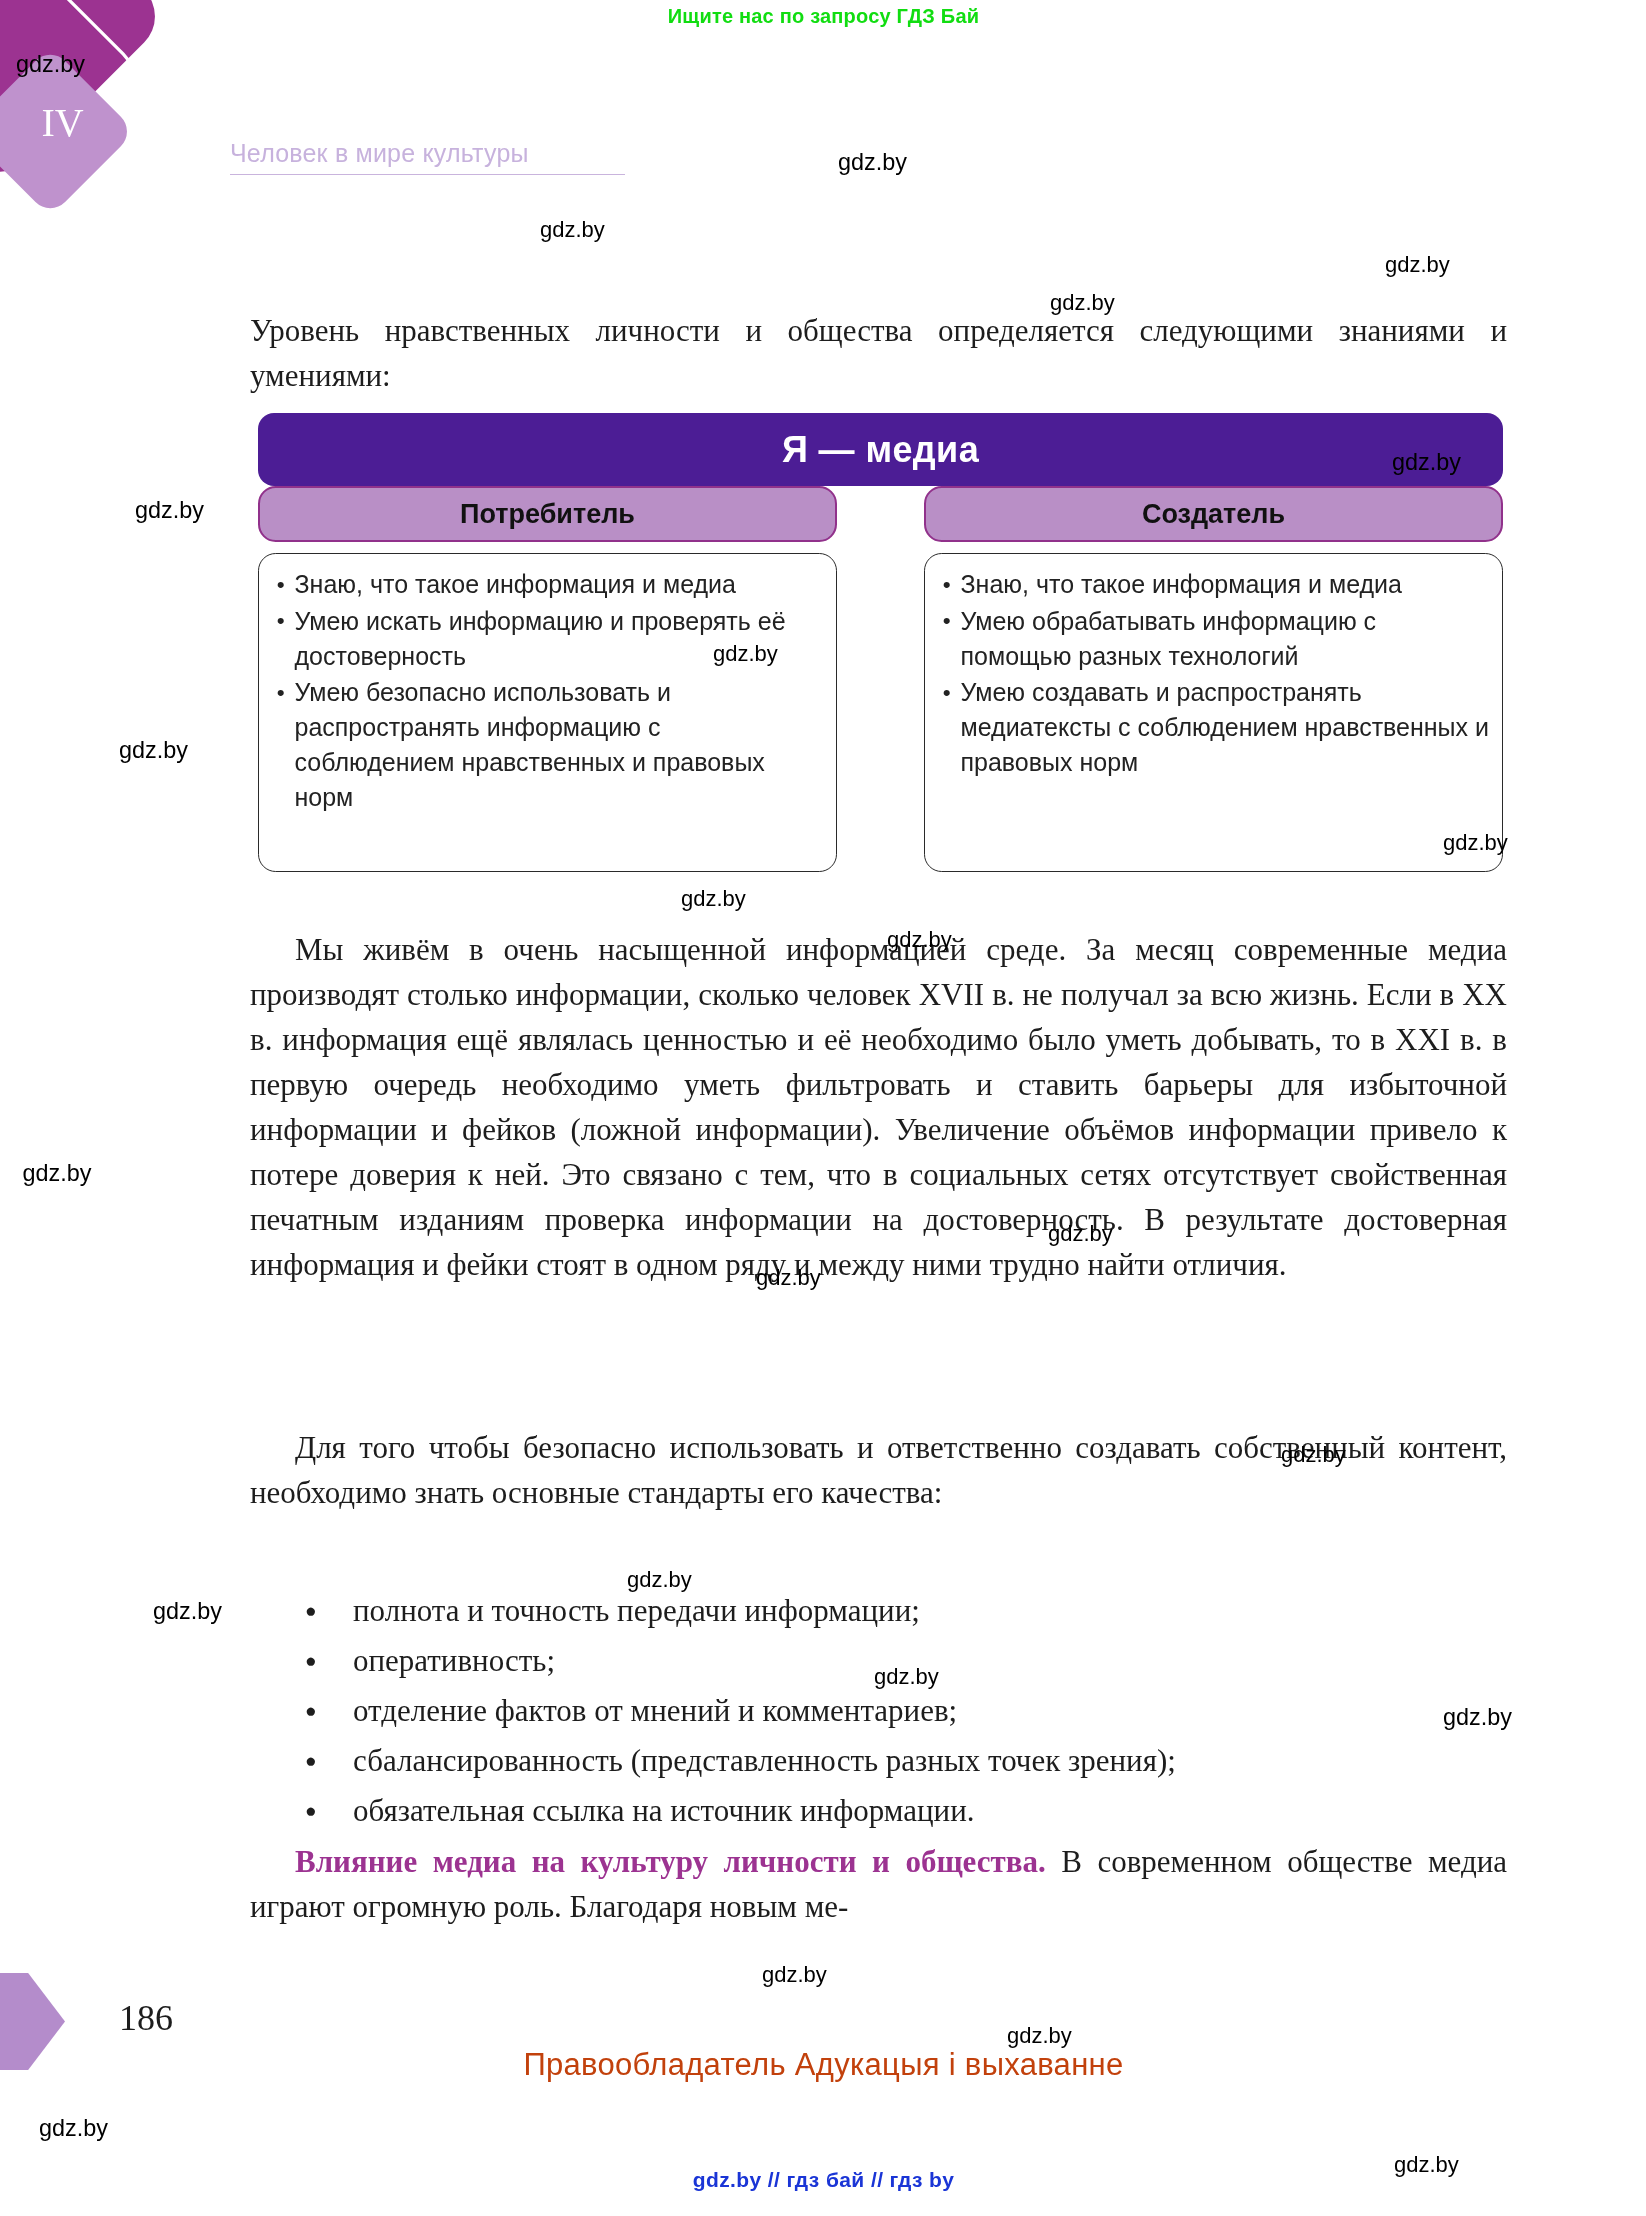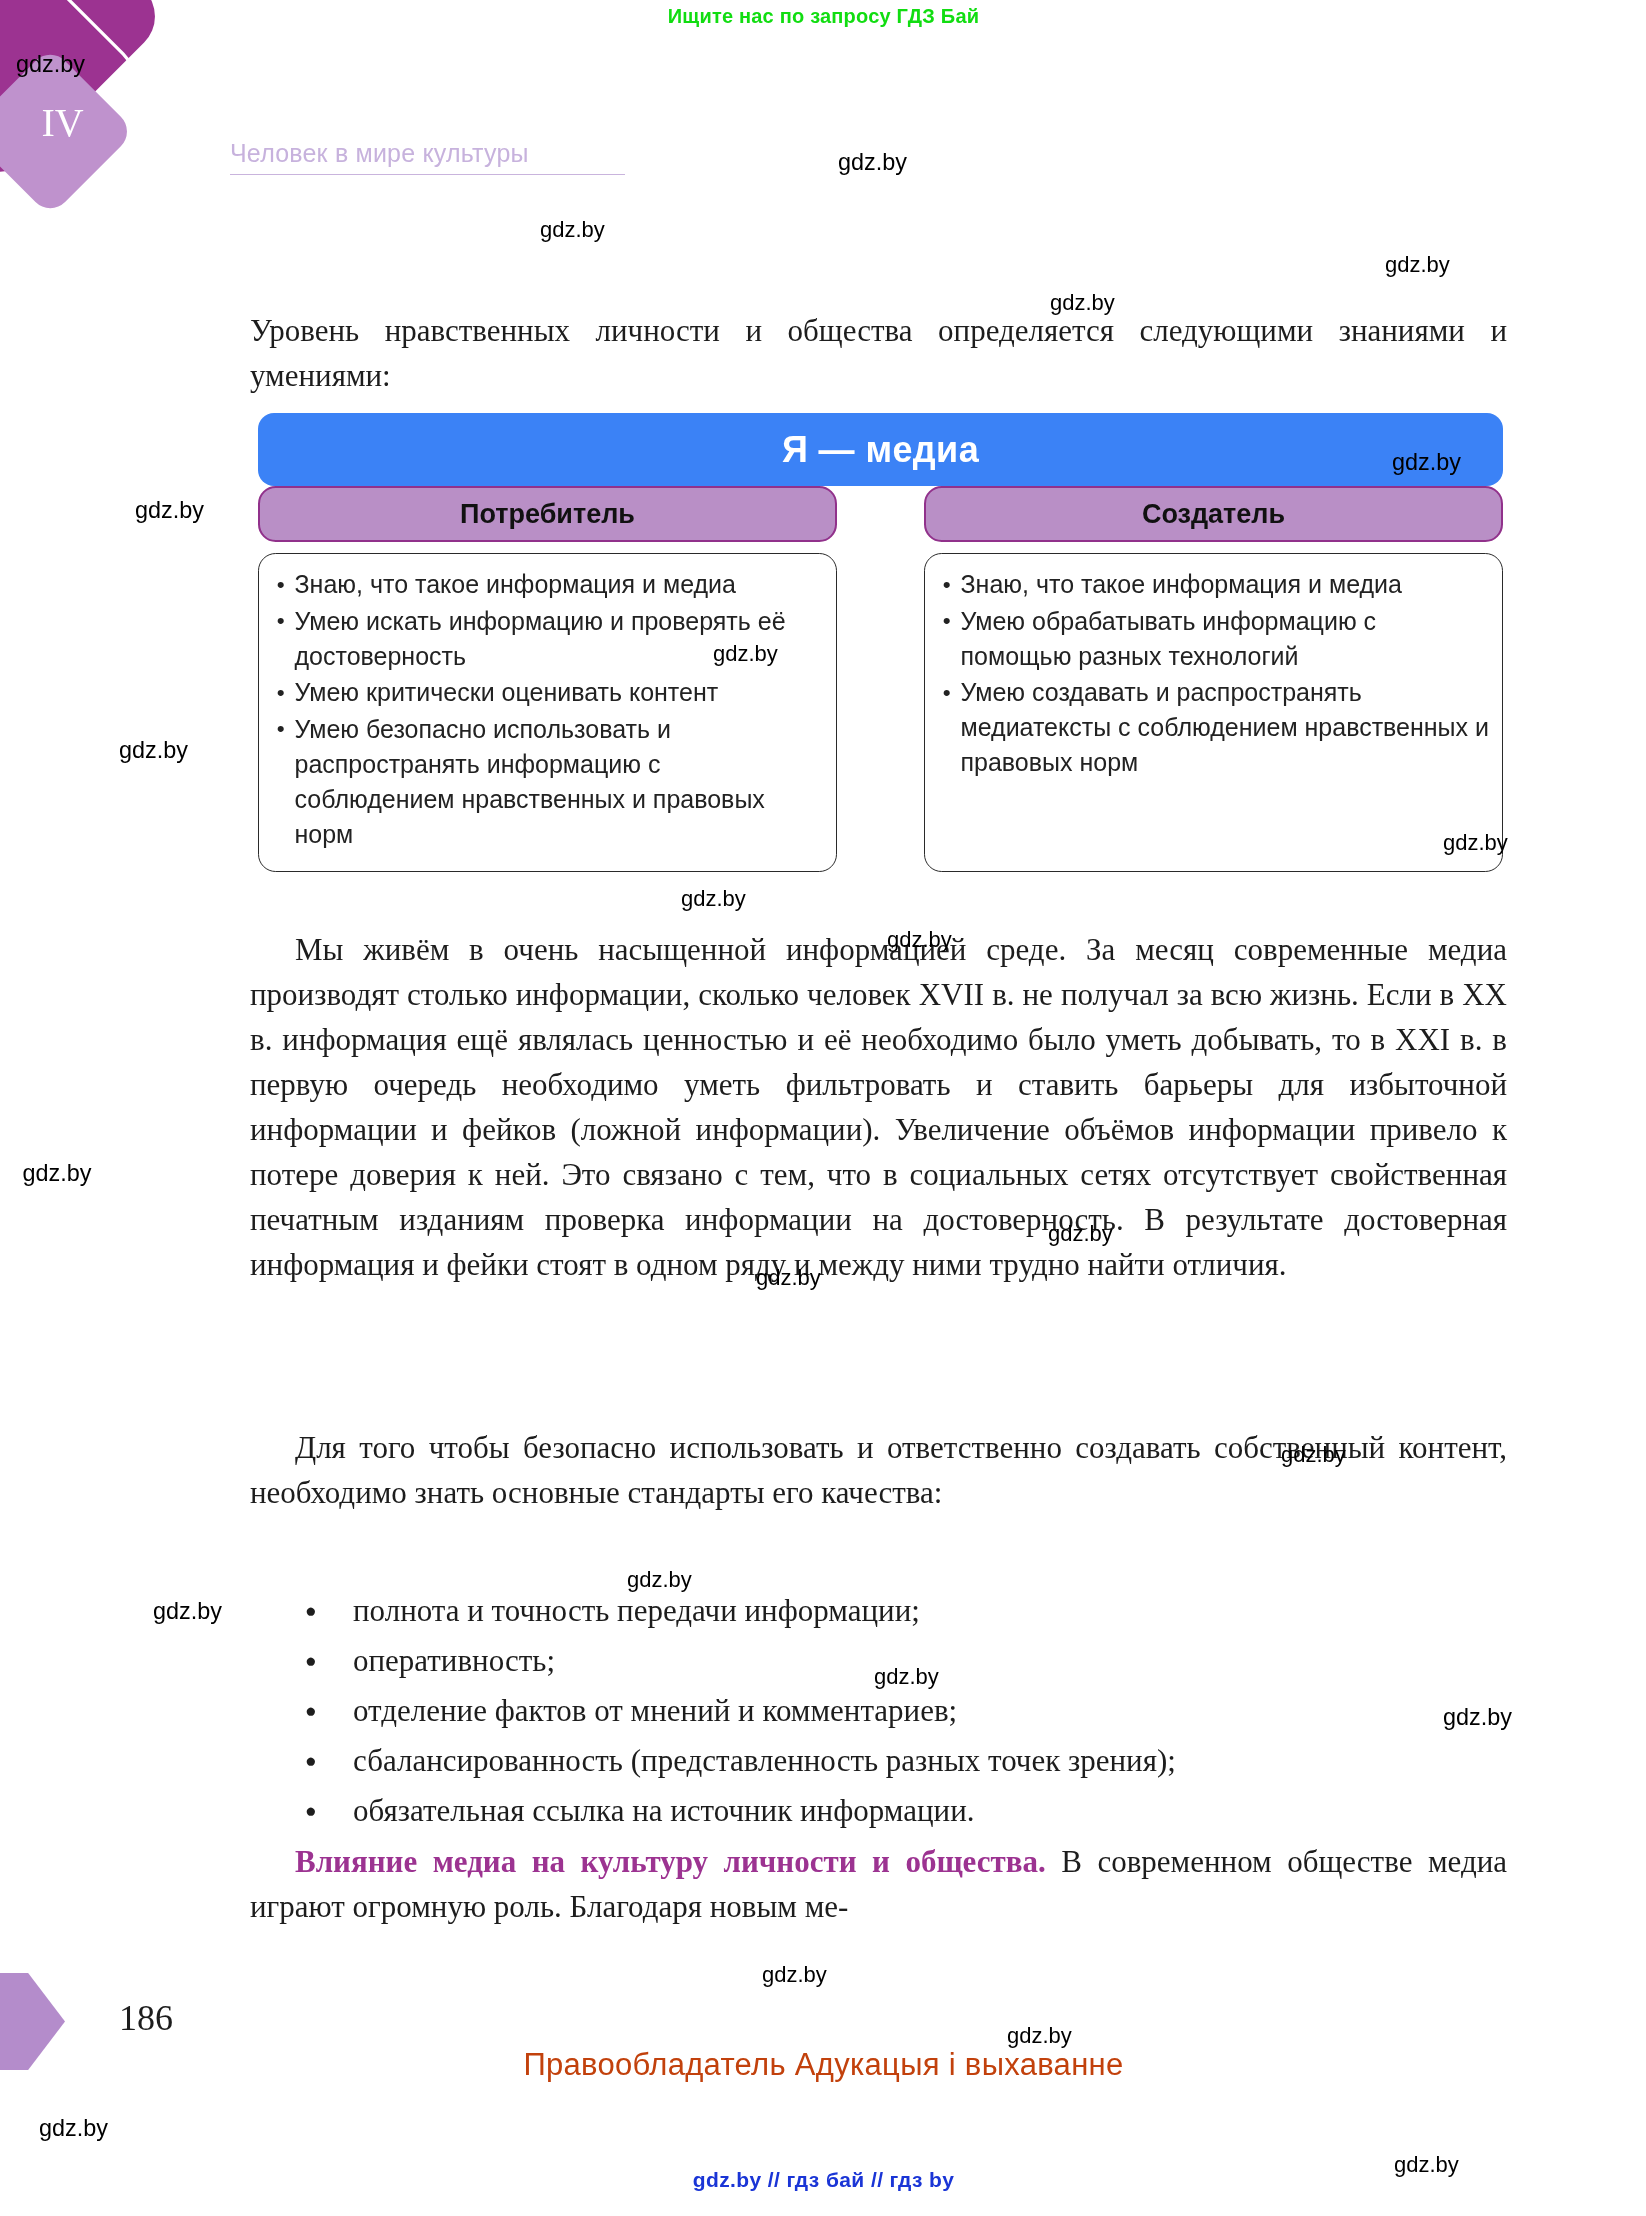--- a/index.html
+++ b/index.html
@@ -94,21 +94,21 @@
   .scheme {
     position: absolute;
     left: 258px;
     top: 413px;
     width: 1245px;
   }
   .scheme-title {
     box-sizing: border-box;
     width: 1245px;
     height: 73px;
-    background: #3b82f6;
+    background: #4c1d95;
     border-radius: 16px;
     display: flex;
     align-items: center;
     justify-content: center;
     color: #ffffff;
     font-family: "Liberation Sans", sans-serif;
     font-size: 36px;
     font-weight: 700;
     letter-spacing: 0.4px;
   }
@@ -286,21 +286,20 @@
   <div class="scheme">
     <div class="scheme-title">Я — медиа</div>
     <div class="scheme-cols">
 
       <div class="scheme-col">
         <div class="col-head">Потребитель</div>
         <div class="col-body">
           <ul>
             <li>Знаю, что такое информация и медиа</li>
             <li>Умею искать информацию и проверять её достоверность</li>
-            <li>Умею критически оценивать контент</li>
             <li>Умею безопасно использовать и распространять информацию с соблюдением нравственных и правовых норм</li>
           </ul>
         </div>
       </div>
 
       <div class="scheme-col">
         <div class="col-head">Создатель</div>
         <div class="col-body">
           <ul>
             <li>Знаю, что такое информация и медиа</li>

